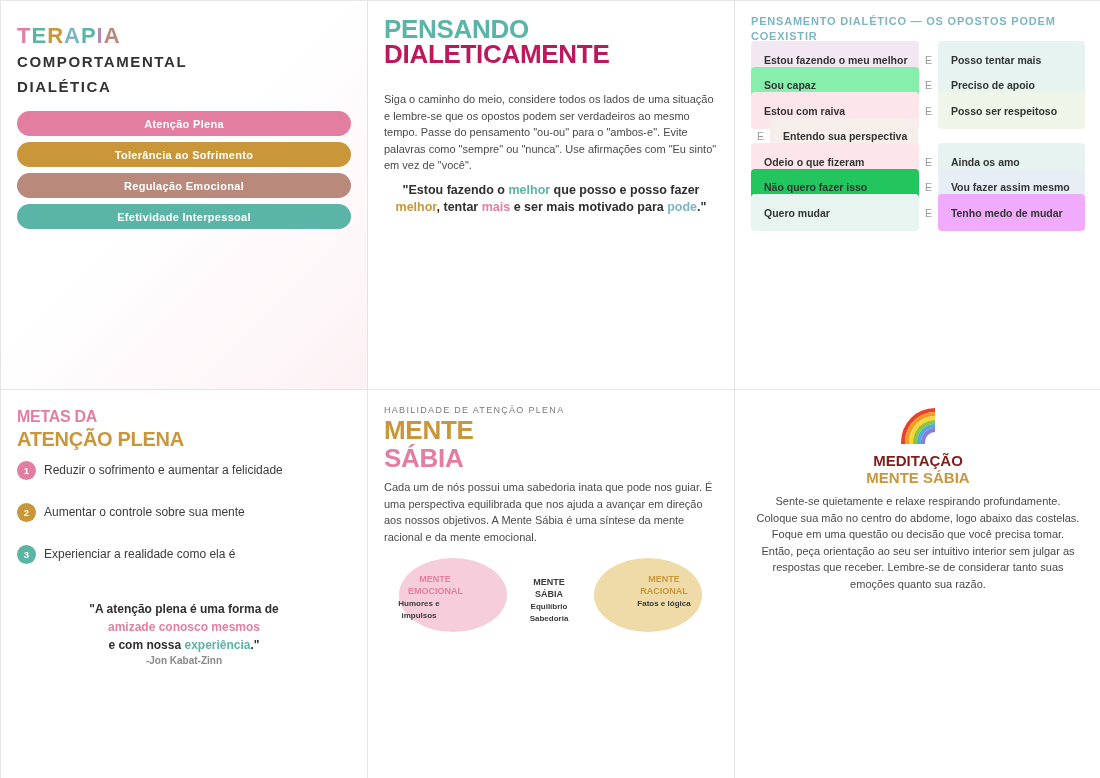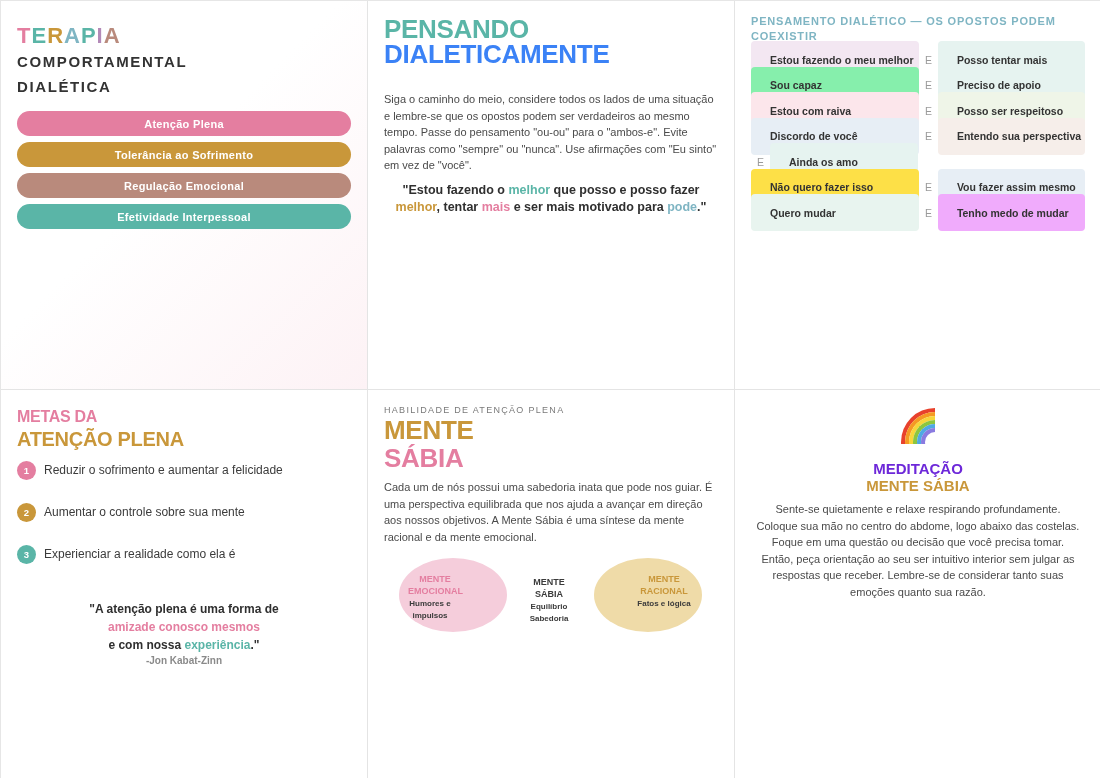--- a/index.html
+++ b/index.html
@@ -36,21 +36,21 @@
     
     .big-title { font-size: 26px; font-weight: bold; line-height: 25px; letter-spacing: -0.3px; }
     .body-text { font-size: 11px; line-height: 16.5px; color: #4a4a4a; }
     .p2 .body-text { margin-top: 24px; }
     .quote-center { text-align: center; font-size: 12.5px; font-weight: bold; line-height: 17.5px; color: #2f2f2f; margin-top: 8px; }
 
     
     .section-label { font-size: 11px; font-weight: bold; letter-spacing: 0.8px; color: #7fb5c3; line-height: 14.5px; margin-top: -3px; }
     .pairs { margin-top: 6px; display: flex; flex-direction: column; gap: 4.5px; }
     .pair-row { display: flex; align-items: center; height: 21px; }
-    .pair-box { height: 37px; border-radius: 4px; font-size: 10.5px; font-weight: bold; color: #333333; display: flex; align-items: center; padding-left: 19px; }
+    .pair-box { height: 37px; border-radius: 4px; font-size: 10.5px; font-weight: bold; color: #333333; display: flex; align-items: center; padding-left: 13px; }
     .pair-left { width: 169px; }
     .pair-right { width: 148px; }
     .pair-e { width: 19px; text-align: center; font-size: 10.5px; color: #9a9a9a; }
 
     
     .goal-list { margin-top: 10px; display: flex; flex-direction: column; gap: 22px; }
     .goal { display: flex; align-items: center; height: 20px; }
     .goal-num { width: 19px; height: 19px; border-radius: 50%; color: #fff; font-size: 9.5px; font-weight: bold; display: flex; align-items: center; justify-content: center; margin-right: 8px; flex-shrink: 0; }
     .goal-text { font-size: 12px; color: #3b3b3b; }
     .quote2 { text-align: center; font-size: 12px; font-weight: bold; line-height: 18px; color: #2f2f2f; margin-top: 36px; }
@@ -86,21 +86,21 @@
     <div class="pill-list">
       <div class="skill-pill" style="background:#e47ea0">Atenção Plena</div>
       <div class="skill-pill" style="background:#c9973a">Tolerância ao Sofrimento</div>
       <div class="skill-pill" style="background:#b98a7c">Regulação Emocional</div>
       <div class="skill-pill" style="background:#5ab5a7">Efetividade Interpessoal</div>
     </div>
   </section>
 
   <section class="panel p2">
     <div class="big-title" style="color:#5ab5a7">PENSANDO</div>
-    <div class="big-title" style="color:#3b82f6">DIALETICAMENTE</div>
+    <div class="big-title" style="color:#be185d">DIALETICAMENTE</div>
     <p class="body-text">Siga o caminho do meio, considere todos os lados de uma situação e lembre-se que os opostos podem ser verdadeiros ao mesmo tempo. Passe do pensamento "ou-ou" para o "ambos-e". Evite palavras como "sempre" ou "nunca". Use afirmações com "Eu sinto" em vez de "você".</p>
     <p class="quote-center">
       <span>"Estou fazendo o </span><span style="color:#5ab5a7">melhor</span><span> que posso e posso fazer </span><span style="color:#c9973a">melhor</span><span>, tentar </span><span style="color:#e47ea0">mais</span><span> e ser mais motivado para </span><span style="color:#7fb5c3">pode</span><span>."</span>
     </p>
   </section>
 
   <section class="panel p3">
     <div class="section-label">PENSAMENTO DIALÉTICO — OS OPOSTOS PODEM COEXISTIR</div>
     <div class="pairs">
       <div class="pair-row">
@@ -112,30 +112,30 @@
         <div class="pair-box pair-left" style="background:#86efac">Sou capaz</div>
         <div class="pair-e">E</div>
         <div class="pair-box pair-right" style="background:#e6f3f0">Preciso de apoio</div>
       </div>
       <div class="pair-row">
         <div class="pair-box pair-left" style="background:#fce6eb">Estou com raiva</div>
         <div class="pair-e">E</div>
         <div class="pair-box pair-right" style="background:#eff5e8">Posso ser respeitoso</div>
       </div>
       <div class="pair-row">
-        <div class="pair-box pair-left" style="background:#e7eef5">Discordo de você</div>
         <div class="pair-e">E</div>
         <div class="pair-box pair-right" style="background:#f6eeea">Entendo sua perspectiva</div>
       </div>
       <div class="pair-row">
+        <div class="pair-box pair-left" style="background:#fce6eb">Odeio o que fizeram</div>
         <div class="pair-e">E</div>
         <div class="pair-box pair-right" style="background:#e6f3f0">Ainda os amo</div>
       </div>
       <div class="pair-row">
-        <div class="pair-box pair-left" style="background:#fde047">Não quero fazer isso</div>
+        <div class="pair-box pair-left" style="background:#22c55e">Não quero fazer isso</div>
         <div class="pair-e">E</div>
         <div class="pair-box pair-right" style="background:#e7eef5">Vou fazer assim mesmo</div>
       </div>
       <div class="pair-row">
         <div class="pair-box pair-left" style="background:#e8f4ef">Quero mudar</div>
         <div class="pair-e">E</div>
         <div class="pair-box pair-right" style="background:#f0abfc">Tenho medo de mudar</div>
       </div>
     </div>
   </section>
@@ -171,21 +171,21 @@
     <div class="big-title" style="color:#e47ea0">SÁBIA</div>
     <p class="body-text">Cada um de nós possui uma sabedoria inata que pode nos guiar. É uma perspectiva equilibrada que nos ajuda a avançar em direção aos nossos objetivos. A Mente Sábia é uma síntese da mente racional e da mente emocional.</p>
     <div class="venn">
       <div class="ellipse" style="left:15px; background:#f5cddb;"></div>
       <div class="ellipse" style="left:210px; background:#efdba8;"></div>
 
       <div class="ell-label" style="left:24px; top:20px; width:54px; color:#e47ea0;">
         <div>MENTE</div>
         <div>EMOCIONAL</div>
       </div>
-      <div class="ell-sub" style="left:16px; top:45px; width:60px;">
+      <div class="ell-sub" style="left:5px; top:45px; width:60px;">
         <div>Humores e</div>
         <div>impulsos</div>
       </div>
 
       <div class="ell-label" style="left:140px; top:23px; width:50px; color:#3b3b3b; font-size:9px;">
         <div>MENTE</div>
         <div>SÁBIA</div>
       </div>
       <div class="ell-sub" style="left:140px; top:48px; width:50px;">
         <div>Equilíbrio</div>
@@ -204,18 +204,18 @@
 
   <section class="panel p6">
     <div class="rainbow">
       <span style="left:0; top:0; width:68px; height:68px; border-width:4px; border-top-color:#e8412c; border-left-color:#e8412c;"></span>
       <span style="left:4px; top:4px; width:60px; height:60px; border-width:4px; border-top-color:#f59a23; border-left-color:#f59a23;"></span>
       <span style="left:8px; top:8px; width:52px; height:52px; border-width:4px; border-top-color:#f7d63a; border-left-color:#f7d63a;"></span>
       <span style="left:12px; top:12px; width:44px; height:44px; border-width:4px; border-top-color:#8cc63f; border-left-color:#8cc63f;"></span>
       <span style="left:16px; top:16px; width:36px; height:36px; border-width:4px; border-top-color:#4fa9e3; border-left-color:#4fa9e3;"></span>
       <span style="left:20px; top:20px; width:28px; height:28px; border-width:4px; border-top-color:#8a7be0; border-left-color:#8a7be0;"></span>
     </div>
-    <div class="med-title" style="color:#6d28d9; margin-top:16px;">MEDITAÇÃO</div>
+    <div class="med-title" style="color:#7f1d1d; margin-top:8px;">MEDITAÇÃO</div>
     <div class="med-title" style="color:#c9973a;">MENTE SÁBIA</div>
     <p class="body-text">Sente-se quietamente e relaxe respirando profundamente. Coloque sua mão no centro do abdome, logo abaixo das costelas. Foque em uma questão ou decisão que você precisa tomar. Então, peça orientação ao seu ser intuitivo interior sem julgar as respostas que receber. Lembre-se de considerar tanto suas emoções quanto sua razão.</p>
   </section>
 
 </div>
 
 </body></html>

